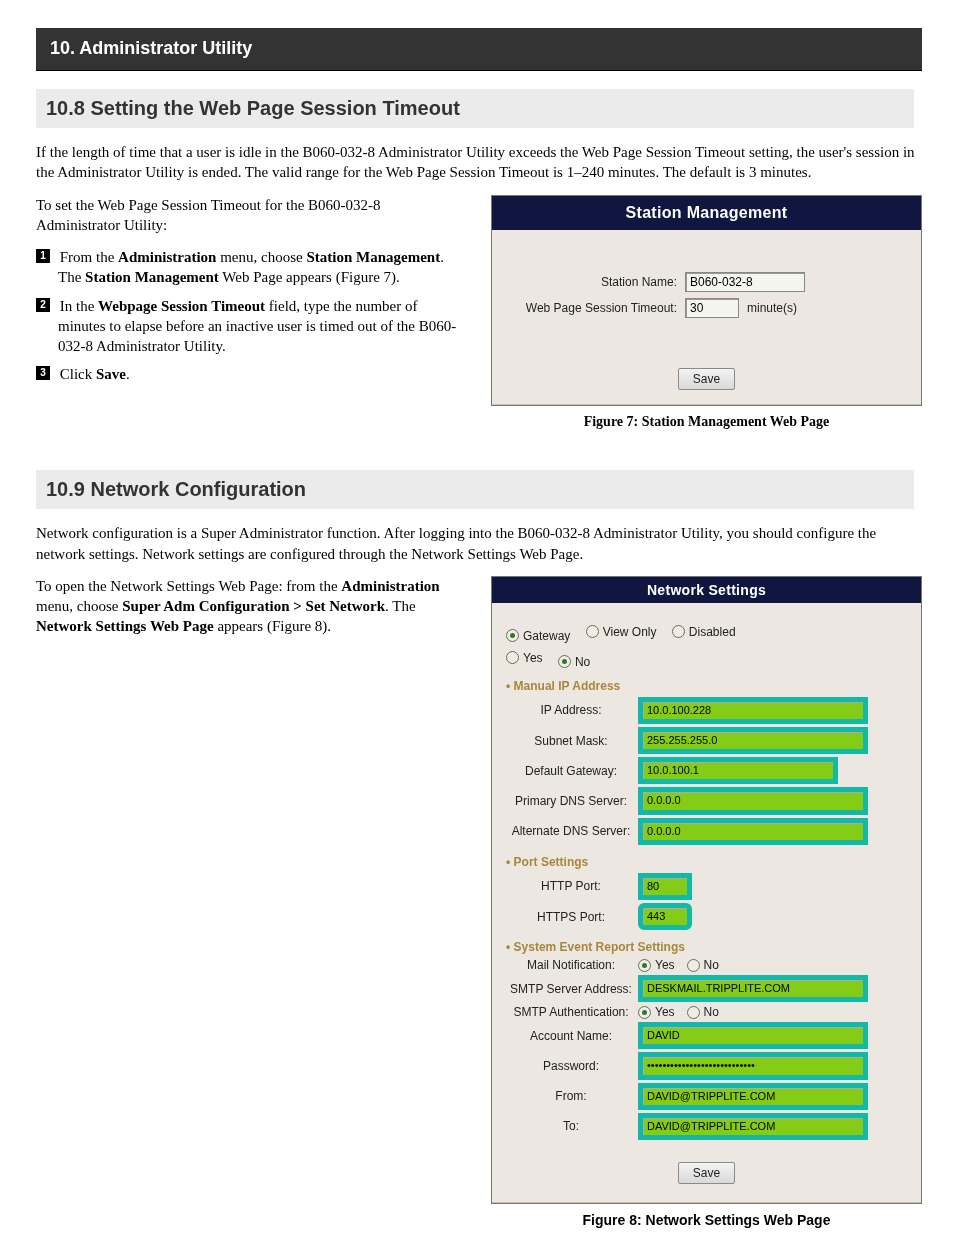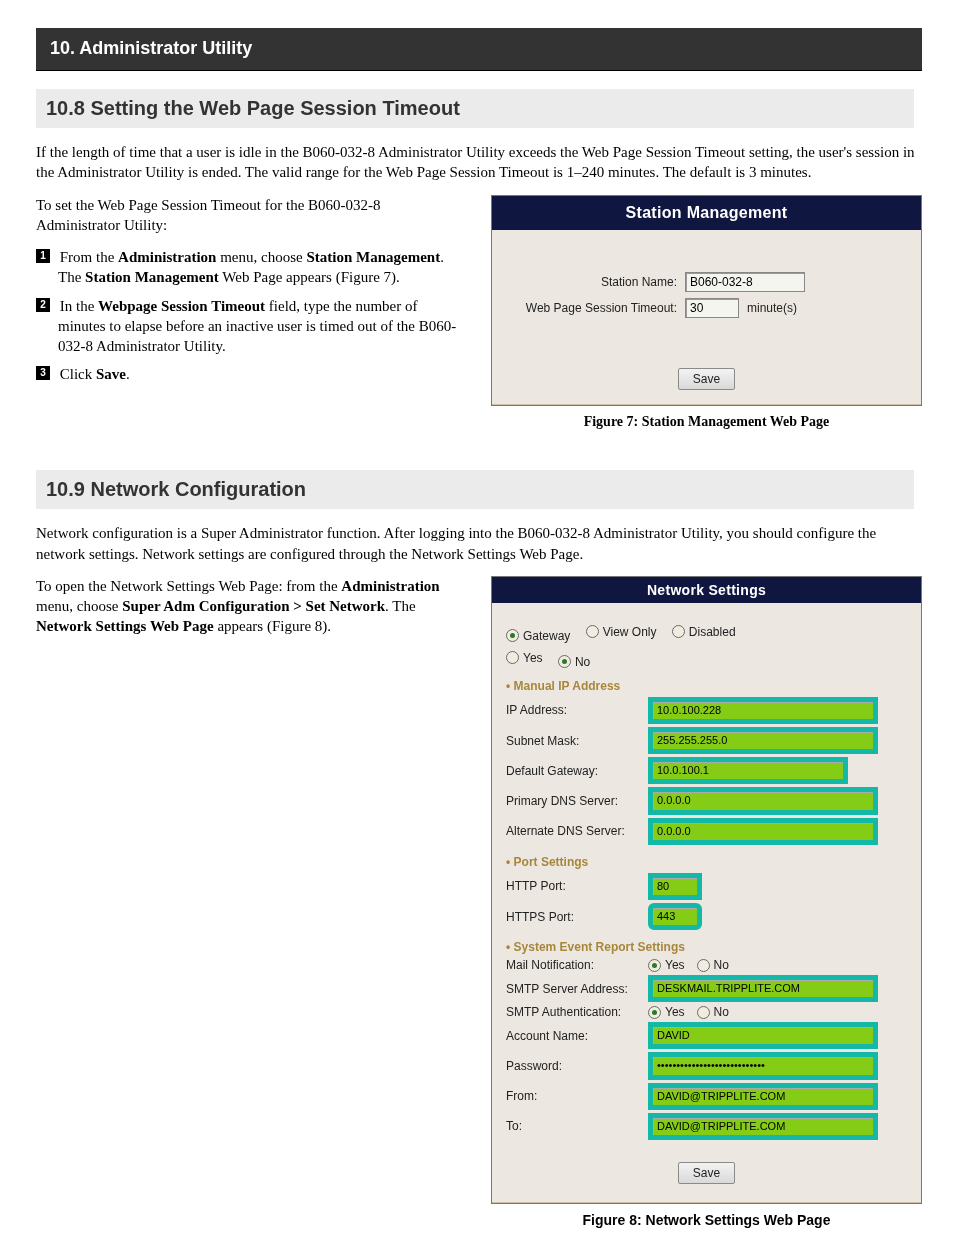--- a/index.html
+++ b/index.html
@@ -48,21 +48,21 @@
   .ns .panel-title{font-size:14px;padding:5px}
   .ns .panel-body{padding:14px 14px 18px 14px}
   .grp{margin:8px 0 6px 0}
   .gh{color:var(--gold);font-weight:700;margin:10px 0 4px 0}
   .gh::before{content:"\2022\00a0";color:var(--gold)}
   .radio{display:inline-flex;align-items:center;margin-right:12px}
   .radio .dot{width:11px;height:11px;border:1px solid #6a6a6a;border-radius:50%;margin-right:4px;
               display:inline-flex;align-items:center;justify-content:center;background:#f0ece0}
   .radio.sel .dot::after{content:"";width:5px;height:5px;border-radius:50%;background:#2a7a2a}
   .nsrow{display:flex;align-items:center;margin:3px 0}
-  .nslab{flex:0 0 130px;text-align:left;padding-right:12px;white-space:nowrap}
+  .nslab{flex:0 0 130px;text-align:center;padding-right:2px;white-space:nowrap}
   .nsinp{box-sizing:border-box;font:11px/1.2 Arial;padding:2px 4px;background:#84cc16;border:5px solid #14b8a6;
          box-shadow:inset 1px 1px 0 #aaa}
   .pnum{background:#000;color:#fff;font:700 13px/20px Arial;text-align:center;width:44px;margin:20px auto 0 auto}
 </style>
 </head>
 <body>
 
 <div class="page">
 
   <div class="banner">10. Administrator Utility</div>

